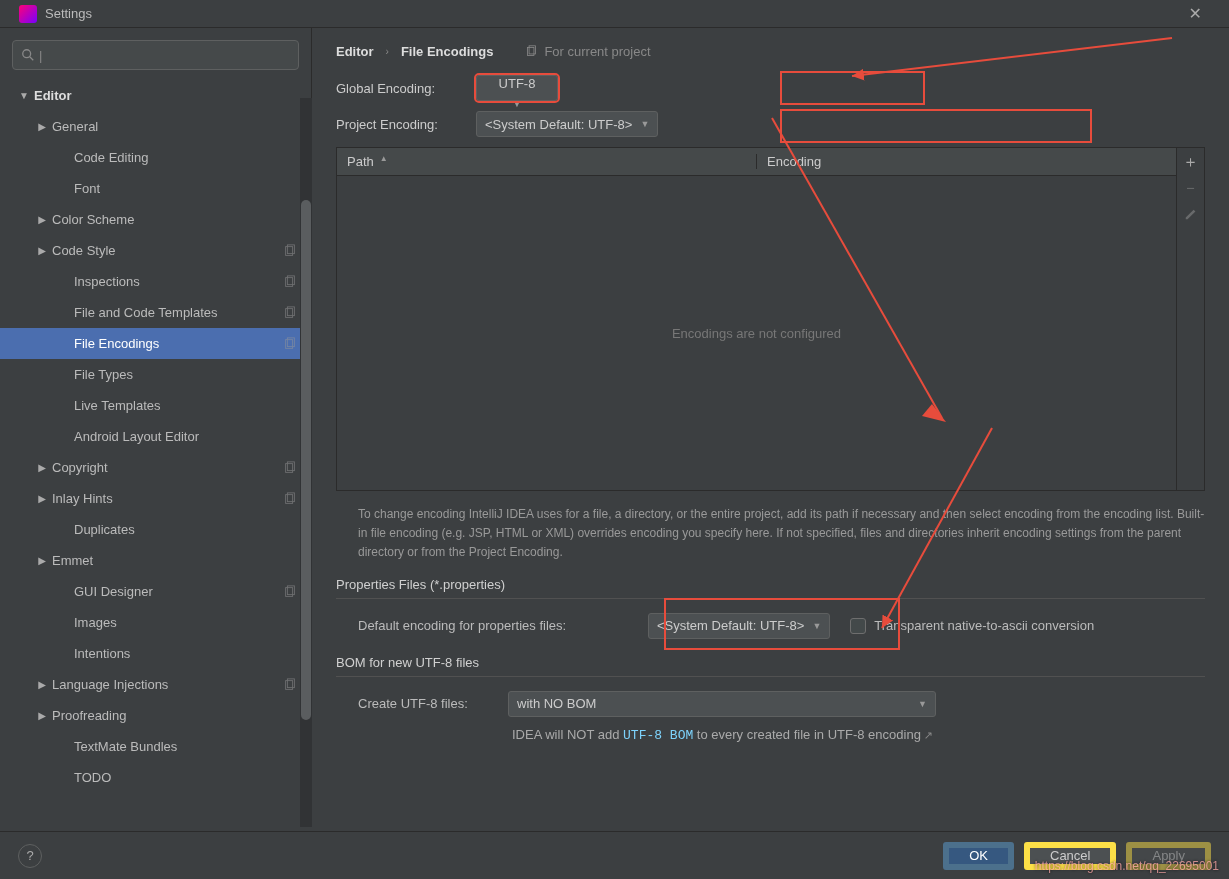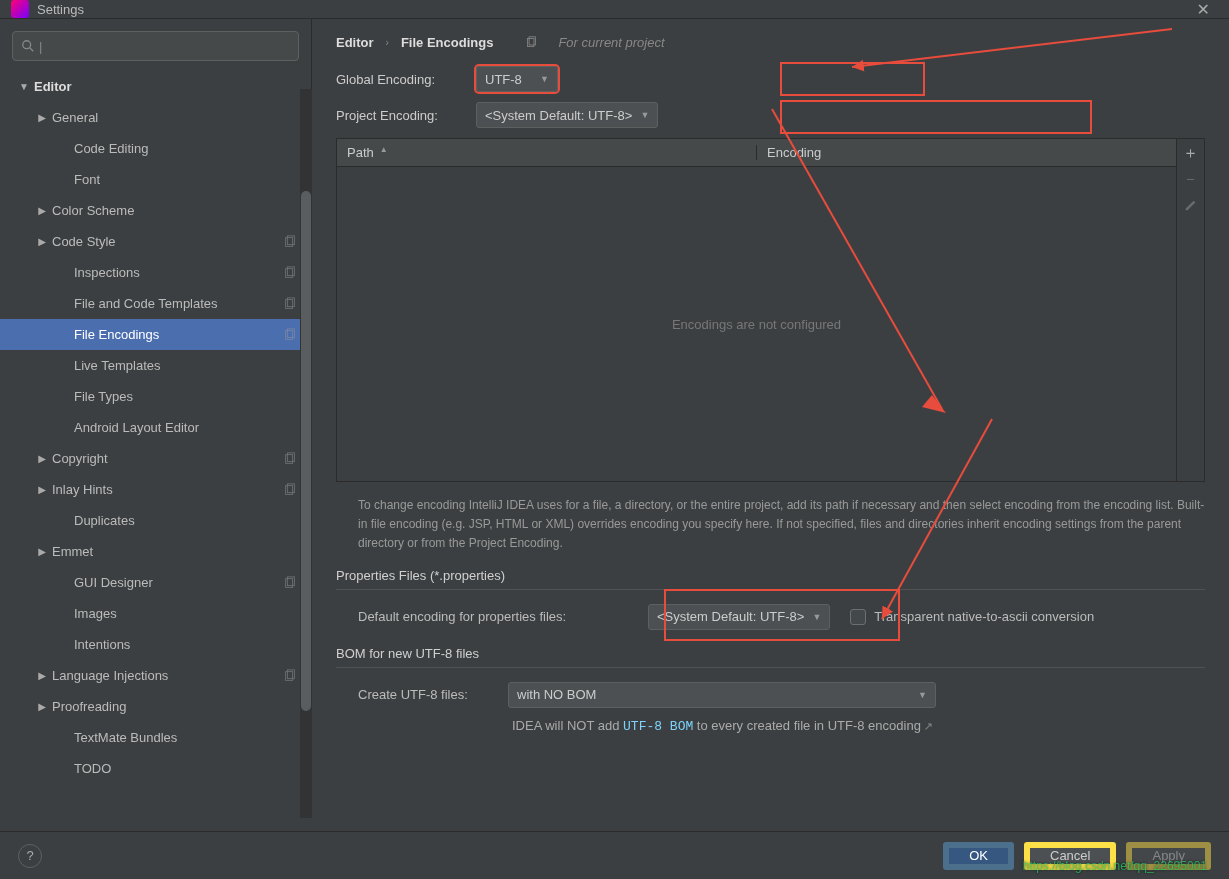--- a/index.html
+++ b/index.html
@@ -7,25 +7,25 @@
   font-family: -apple-system, "Segoe UI", sans-serif;
   font-size: 13px;
   background: #3c3f41;
   color: #bbbbbb;
   width: 1229px;
   height: 879px;
   overflow: hidden;
   position: relative;
 }
 .titlebar {
-  height: 19px;
+  height: 28px;
   background: #3c3f41;
   display: flex;
   align-items: center;
-  padding: 0 11px;
+  padding: 0 19px;
   border-bottom: 1px solid #2b2b2b;
 }
 .app-icon { width:18px; height:18px; background: linear-gradient(135deg,#f07 0%,#70f 100%); border-radius:3px; margin-right:8px; }
 .titlebar-title { color:#bbb; flex:1; }
 .close-x { cursor:pointer; color:#aaa; font-size:16px; padding:4px 8px; }
 .main { display:flex; height:calc(100% - 32px - 48px); }
 .sidebar { width:312px; background:#3c3f41; display:flex; flex-direction:column; border-right:1px solid #2b2b2b; position:relative; }
 .sidebar-scroll { position:absolute; right:-1px; top:70px; bottom:0; width:12px; background:#313335; }
 .sidebar-thumb { position:absolute; right:1px; top:102px; width:10px; height:520px; background:#5a5d5f; border-radius:5px; }
 .searchbox {
@@ -47,30 +47,30 @@
 .tree-row.d0 { padding-left:18px; font-weight:bold; color:#ddd; }
 .tree-row.d1 { padding-left:36px; }
 .tree-row.d2 { padding-left:58px;align-items:center; }
 .tree-row.selected { background:#4b6eaf; color:#fff; }
 .tree-row .label { flex:1; }
 .copy-icon { width:14px; height:14px; opacity:.55; }
 .content { flex:1; padding:16px 24px 0 24px; position:relative; overflow:hidden; }
 .breadcrumb { display:flex; align-items:center; gap:12px; margin-bottom:16px; }
 .breadcrumb .bc { color:#ddd; font-weight:bold; }
 .breadcrumb .sep { color:#888; font-size:10px; }
-.scope { color:#888; display:flex; align-items:center; gap:20px; margin-left:20px; font-weight:normal;font-style:italic; }
+.scope { color:#888; display:flex; align-items:center; gap:6px; margin-left:20px; font-weight:normal; }
 .formrow { display:flex; align-items:center; margin-bottom:10px; }
 .formrow .lbl { width:140px; color:#ccc; }
 .combo {
   background:#4c5052; border:1px solid #5e6060; border-radius:3px;
   height:26px; display:flex; align-items:center; padding:0 8px; gap:8px;
   color:#ccc; cursor:pointer;
 }
 .combo .caret { font-size:9px; color:#999; }
-.hl-red { outline:2px solid #e74c3c; outline-offset:0px; }
+.hl-red { outline:2px solid #e74c3c; outline-offset:0px;flex-direction:column; }
 .hl-red-box { border:2px solid #e74c3c; position:absolute; pointer-events:none; }
 .table-wrap { display:flex; margin-top:6px; border:1px solid #2b2b2b; }
 .table-main { flex:1; background:#3c3f41; }
 .table-head { display:flex; background:#45494a; border-bottom:1px solid #2b2b2b; height:28px; align-items:center; }
 .th { padding:0 10px; color:#ccc; flex:1; display:flex; align-items:flex-start; gap:6px; }
 .th:first-child { border-right:1px solid #2b2b2b; }
 .sort-up { font-size:8px; color:#999; }
 .table-body { height:314px; background:#2b2b2b1a; display:flex; align-items:center; justify-content:center; color:#777; background:#3c3f41; border-top:none; }
 .table-actions { width:28px; background:#3c3f41; border-left:1px solid #2b2b2b; display:flex; flex-direction:column; align-items:center; gap:10px; padding-top:6px; }
 .table-actions .act { width:16px; height:16px; color:#aaa; cursor:pointer; display:flex; align-items:center; justify-content:center; font-size:16px; }
@@ -87,21 +87,21 @@
   border-top:1px solid #2b2b2b; display:flex; align-items:center;
   padding:0 18px; background:#3c3f41; gap:10px;
 }
 .help-btn { width:24px; height:24px; border:1px solid #5e6060; border-radius:50%; display:flex; align-items:center; justify-content:center; color:#aaa; }
 .footer .spacer { flex:1; }
 .btn { height:28px; padding:0 20px; border-radius:3px; border:6px solid #fde047; background:#4c5052; color:#ccc; display:flex; align-items:center; cursor:pointer; }
 .btn.primary { background:#365880; border-color:#4c708c; color:#fff; }
 .btn.disabled { opacity:.5; cursor:default; }
 .wide-combo { width:428px; justify-content:space-between; }
 .arrow-svg { position:absolute; pointer-events:none; }
-.watermark { position:absolute; right:22px; bottom:6px; color:#22c55e; font-size:12px; opacity:.75; text-shadow:0 0 3px #000;margin-top:40px; }
+.watermark { position:absolute; right:10px; bottom:6px; color:#fca5a5; font-size:12px; opacity:.75; text-shadow:0 0 3px #000;margin-top:40px; }
 </style>
 </head>
 <body>
 
 <div class="titlebar">
   <div class="app-icon"></div>
   <div class="titlebar-title">Settings</div>
   <div class="close-x">✕</div>
 </div>
 
@@ -162,25 +162,25 @@
         <div class="tree-row d2 selected">
           <span class="arrow spacer">▶</span>
           <span class="label">File Encodings</span>
           <svg class="copy-icon" viewBox="0 0 16 16">
             <rect x="3" y="3" width="8" height="10" stroke="#999" fill="none" stroke-width="1"></rect>
             <rect x="5" y="1" width="8" height="10" stroke="#999" fill="none" stroke-width="1"></rect>
           </svg>
         </div>
         <div class="tree-row d2">
           <span class="arrow spacer">▶</span>
+          <span class="label">File Types</span>
+        </div>
+        <div class="tree-row d2">
+          <span class="arrow spacer">▶</span>
           <span class="label">Live Templates</span>
-        </div>
-        <div class="tree-row d2">
-          <span class="arrow spacer">▶</span>
-          <span class="label">File Types</span>
         </div>
         <div class="tree-row d2">
           <span class="arrow spacer">▶</span>
           <span class="label">Android Layout Editor</span>
         </div>
         <div class="tree-row d1">
           <span class="arrow">▶</span>
           <span class="label">Copyright</span>
           <svg class="copy-icon" viewBox="0 0 16 16">
             <rect x="3" y="3" width="8" height="10" stroke="#999" fill="none" stroke-width="1"></rect>

